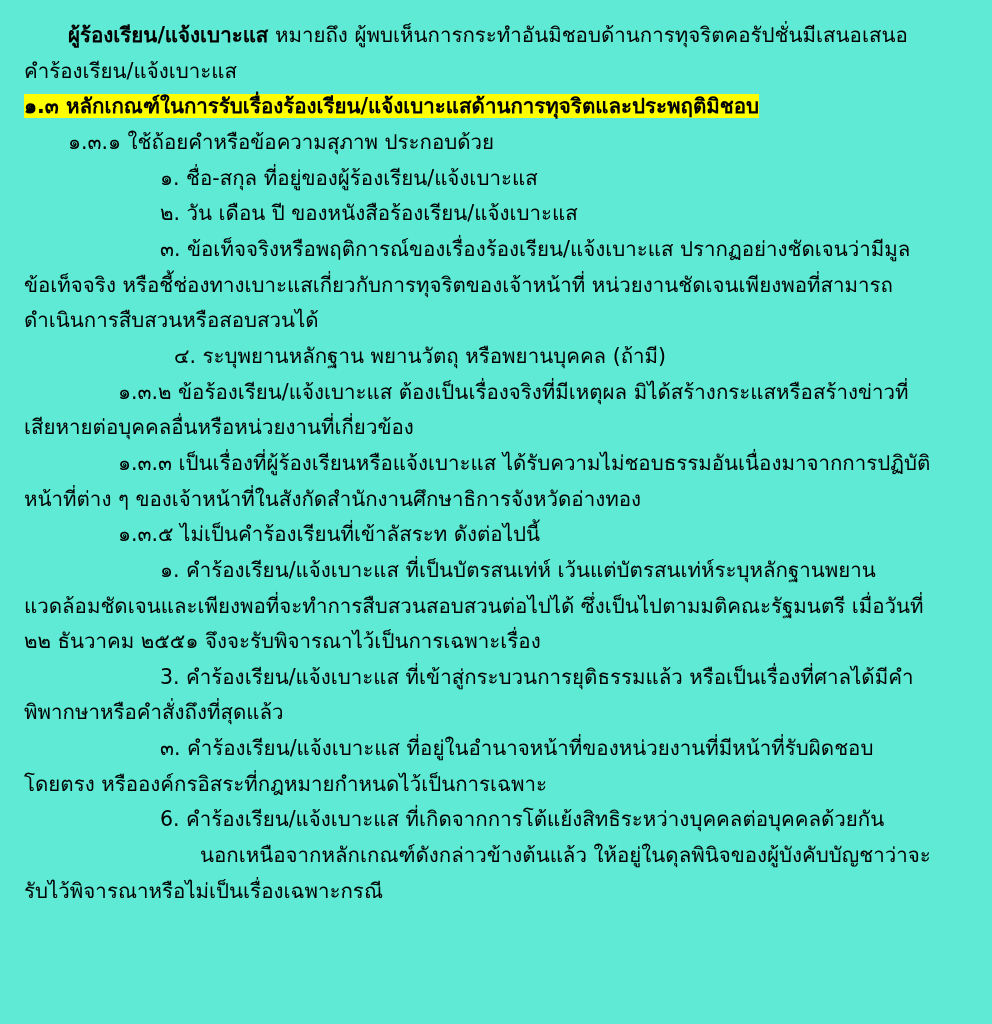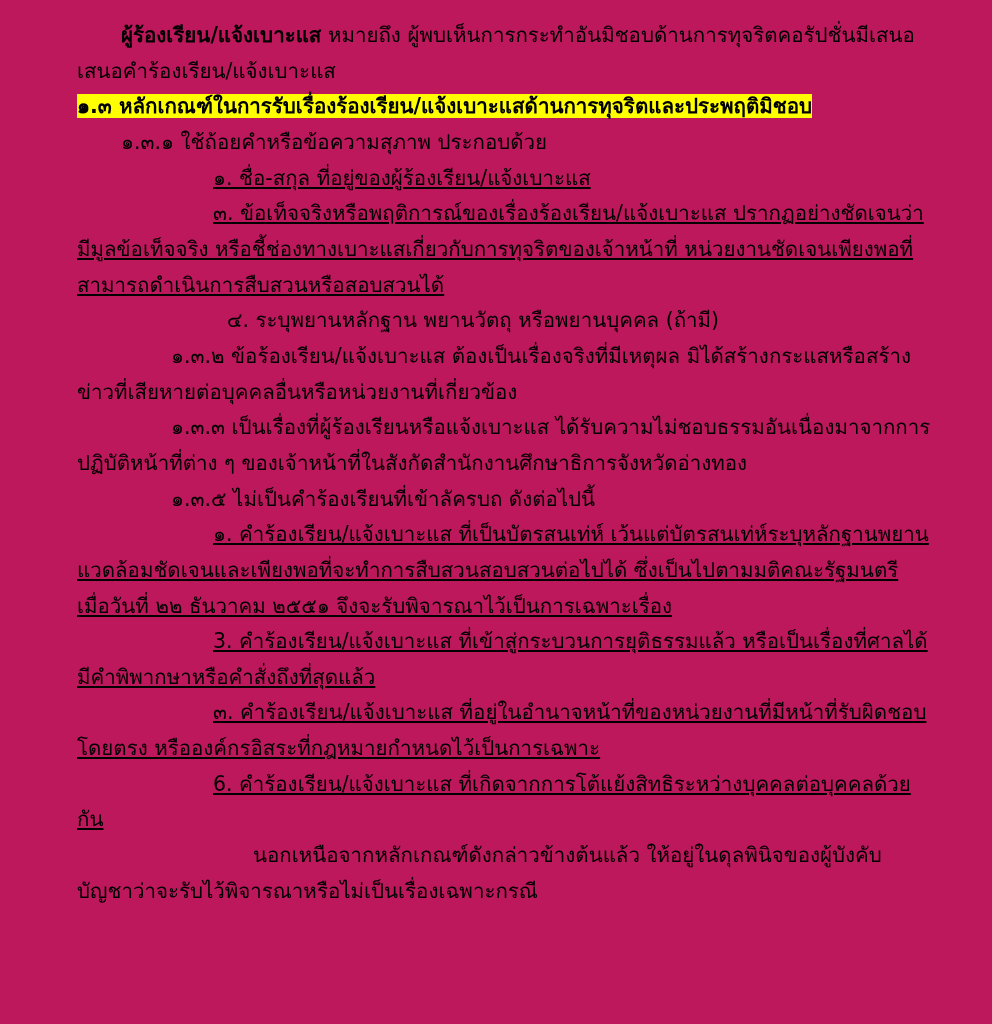--- a/index.html
+++ b/index.html
@@ -10,59 +10,60 @@
   body {
     width: 992px;
     height: 1024px;
     font-family: "DejaVu Sans", sans-serif;
     color: #000000;
   }
   .page {
     width: 992px;
     height: 1024px;
     box-sizing: border-box;
-    padding: 18px 60px 10px 77px;
-    background: #be185d;
+    padding: 18px 60px 10px 24px;
+    background: #5eead4;
   }
   .doc {
     font-size: 20.5px;
     line-height: 1.74;
     text-align: left;
   }
   p {
     margin: 0;
     padding: 0;
   }
   .indent-1 { text-indent: 44px; }
   .indent-2 { text-indent: 94px; }
-  .indent-3 { text-indent: 136px; text-decoration: underline; }
+  .indent-3 { text-indent: 136px; }
   .indent-4 { text-indent: 150px; }
   .indent-5 { text-indent: 176px; }
   .bold { font-weight: bold; }
   .hl {
     background: #ffff00;
     font-weight: bold;
   }
   .hl-line {
     margin: 0;
   }
 </style>
 </head>
 <body>
 
 <div class="page">
   <div class="doc" id="doc-body">
       <p class="indent-1"><span class="bold">ผู้ร้องเรียน/แจ้งเบาะแส</span><span> หมายถึง ผู้พบเห็นการกระทำอันมิชอบด้านการทุจริตคอรัปชั่นมีเสนอเสนอคำร้องเรียน/แจ้งเบาะแส</span></p>
       <p class="hl-line"><span class="hl">๑.๓ หลักเกณฑ์ในการรับเรื่องร้องเรียน/แจ้งเบาะแสด้านการทุจริตและประพฤติมิชอบ</span></p>
       <p class="indent-1"><span>๑.๓.๑ ใช้ถ้อยคำหรือข้อความสุภาพ ประกอบด้วย</span></p>
       <p class="indent-3"><span>๑. ชื่อ-สกุล ที่อยู่ของผู้ร้องเรียน/แจ้งเบาะแส</span></p>
+      <p class="indent-3"><span>๒. วัน เดือน ปี ของหนังสือร้องเรียน/แจ้งเบาะแส</span></p>
       <p class="indent-3"><span>๓. ข้อเท็จจริงหรือพฤติการณ์ของเรื่องร้องเรียน/แจ้งเบาะแส ปรากฏอย่างชัดเจนว่ามีมูลข้อเท็จจริง หรือชี้ช่องทางเบาะแสเกี่ยวกับการทุจริตของเจ้าหน้าที่ หน่วยงานชัดเจนเพียงพอที่สามารถดำเนินการสืบสวนหรือสอบสวนได้</span></p>
       <p class="indent-4"><span>๔. ระบุพยานหลักฐาน พยานวัตถุ หรือพยานบุคคล (ถ้ามี)</span></p>
       <p class="indent-2"><span>๑.๓.๒ ข้อร้องเรียน/แจ้งเบาะแส ต้องเป็นเรื่องจริงที่มีเหตุผล มิได้สร้างกระแสหรือสร้างข่าวที่เสียหายต่อบุคคลอื่นหรือหน่วยงานที่เกี่ยวข้อง</span></p>
       <p class="indent-2"><span>๑.๓.๓ เป็นเรื่องที่ผู้ร้องเรียนหรือแจ้งเบาะแส ได้รับความไม่ชอบธรรมอันเนื่องมาจากการปฏิบัติหน้าที่ต่าง ๆ ของเจ้าหน้าที่ในสังกัดสำนักงานศึกษาธิการจังหวัดอ่างทอง</span></p>
-      <p class="indent-2"><span>๑.๓.๕ ไม่เป็นคำร้องเรียนที่เข้าลัครบถ ดังต่อไปนี้</span></p>
+      <p class="indent-2"><span>๑.๓.๕ ไม่เป็นคำร้องเรียนที่เข้าลัสระท ดังต่อไปนี้</span></p>
       <p class="indent-3"><span>๑. คำร้องเรียน/แจ้งเบาะแส ที่เป็นบัตรสนเท่ห์ เว้นแต่บัตรสนเท่ห์ระบุหลักฐานพยานแวดล้อมชัดเจนและเพียงพอที่จะทำการสืบสวนสอบสวนต่อไปได้ ซึ่งเป็นไปตามมติคณะรัฐมนตรี เมื่อวันที่ ๒๒ ธันวาคม ๒๕๕๑ จึงจะรับพิจารณาไว้เป็นการเฉพาะเรื่อง</span></p>
       <p class="indent-3"><span>3. คำร้องเรียน/แจ้งเบาะแส ที่เข้าสู่กระบวนการยุติธรรมแล้ว หรือเป็นเรื่องที่ศาลได้มีคำพิพากษาหรือคำสั่งถึงที่สุดแล้ว</span></p>
       <p class="indent-3"><span>๓. คำร้องเรียน/แจ้งเบาะแส ที่อยู่ในอำนาจหน้าที่ของหน่วยงานที่มีหน้าที่รับผิดชอบโดยตรง หรือองค์กรอิสระที่กฎหมายกำหนดไว้เป็นการเฉพาะ</span></p>
       <p class="indent-3"><span>6. คำร้องเรียน/แจ้งเบาะแส ที่เกิดจากการโต้แย้งสิทธิระหว่างบุคคลต่อบุคคลด้วยกัน</span></p>
       <p class="indent-5"><span>นอกเหนือจากหลักเกณฑ์ดังกล่าวข้างต้นแล้ว ให้อยู่ในดุลพินิจของผู้บังคับบัญชาว่าจะรับไว้พิจารณาหรือไม่เป็นเรื่องเฉพาะกรณี</span></p>
     </div>
 </div>
 
 </body></html>

